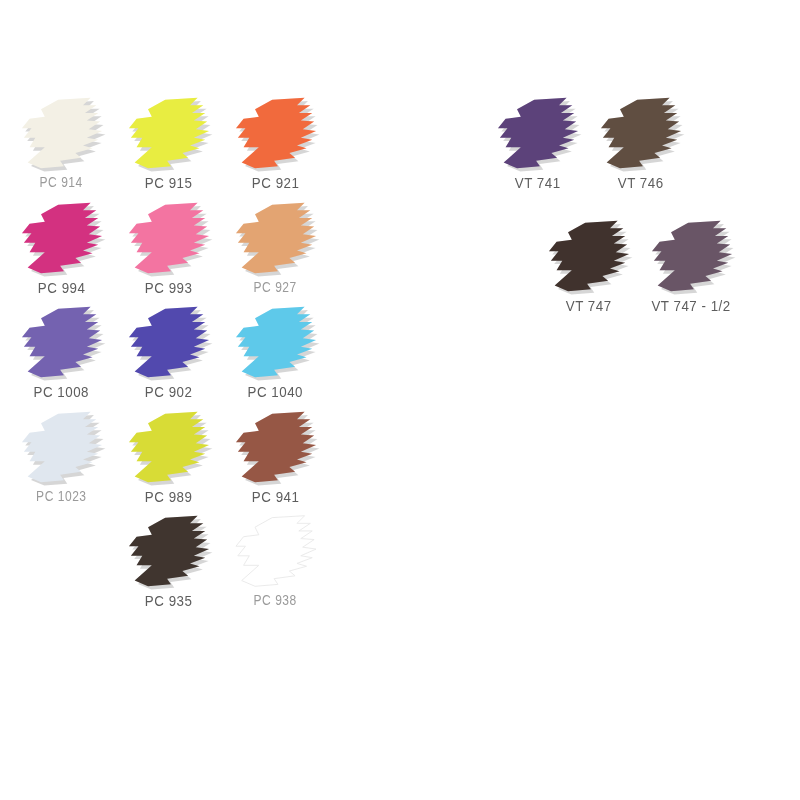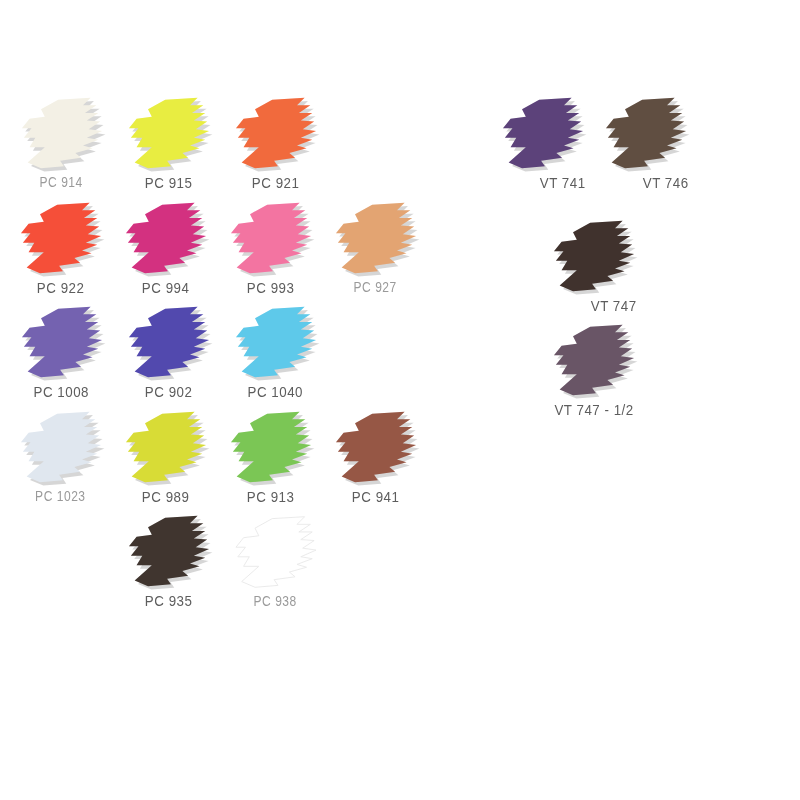--- a/index.html
+++ b/index.html
@@ -36,21 +36,21 @@
 
   
   .swatch-cell {
     width: 107px;
     box-sizing: border-box;
     display: flex;
     flex-direction: column;
     align-items: center;
     padding-bottom: 6px;
   }
-  #group-vt .swatch-cell { width: 103px; align-items: flex-end; }
+  #group-vt .swatch-cell { width: 103px; }
 
   .swatch-art {
     width: 92px;
     height: 82px;
     position: relative;
     display: block;
   }
   .swatch-art svg {
     display: block;
     width: 100%;
@@ -69,24 +69,24 @@
     margin-top: 1px;
     transform: scaleX(0.86);
     transform-origin: center;
   }
   .swatch-label.is-faint {
     color: #9a9a9a;
     font-size: 14px;
   }
 
   
-  .row-offset-1 { margin-left: 107px; align-items: center; }
+  .row-offset-1 { margin-left: 107px; }
   .row-offset-vt { margin-left: 51px; }
 
-  .row-gap-vt { margin-top: 18px; flex-direction: column; }
+  .row-gap-vt { margin-top: 18px; }
 </style>
 </head>
 <body>
 
 <div id="chart-root">
 
   <div class="swatch-group" id="group-pc">
       <div class="swatch-row">
         <div class="swatch-cell">
           <span class="swatch-art">
@@ -117,30 +117,20 @@
             </svg>
           </span>
           <div class="swatch-label">PC 921</div>
         </div>
       </div>
       <div class="swatch-row">
         <div class="swatch-cell">
           <span class="swatch-art">
             <svg viewBox="0 0 96 86" preserveAspectRatio="xMidYMid meet">
               <path d="M 12 74 L 30 58 L 14 58 L 20 48 L 8 48 L 16 38 L 6 38 L 14 28 L 30 26 L 26 18 L 44 8 L 78 6 L 70 14 L 84 14 L 72 22 L 86 22 L 74 30 L 88 31 L 76 39 L 90 41 L 74 48 L 86 50 L 70 56 L 80 59 L 62 64 L 68 69 L 46 72 L 50 78 L 26 80 Z" fill="rgba(120,120,120,0.30)" transform="translate(3.5,3.5)"></path>
-              <path d="M 12 74 L 30 58 L 14 58 L 20 48 L 8 48 L 16 38 L 6 38 L 14 28 L 30 26 L 26 18 L 44 8 L 78 6 L 70 14 L 84 14 L 72 22 L 86 22 L 74 30 L 88 31 L 76 39 L 90 41 L 74 48 L 86 50 L 70 56 L 80 59 L 62 64 L 68 69 L 46 72 L 50 78 L 26 80 Z" fill="#f43b23"></path>
-              <path d="M 12 74 L 30 58 L 14 58 L 20 48 L 8 48 L 16 38 L 6 38 L 14 28 L 30 26 L 26 18 L 44 8 L 78 6 L 70 14 L 84 14 L 72 22 L 86 22 L 74 30 L 88 31 L 76 39 L 90 41 L 74 48 L 86 50 L 70 56 L 80 59 L 62 64 L 68 69 L 46 72 L 50 78 L 26 80 Z" fill="rgba(255,255,255,0.10)"></path>
-            </svg>
-          </span>
-          <div class="swatch-label">PC 922</div>
-        </div>
-        <div class="swatch-cell">
-          <span class="swatch-art">
-            <svg viewBox="0 0 96 86" preserveAspectRatio="xMidYMid meet">
-              <path d="M 12 74 L 30 58 L 14 58 L 20 48 L 8 48 L 16 38 L 6 38 L 14 28 L 30 26 L 26 18 L 44 8 L 78 6 L 70 14 L 84 14 L 72 22 L 86 22 L 74 30 L 88 31 L 76 39 L 90 41 L 74 48 L 86 50 L 70 56 L 80 59 L 62 64 L 68 69 L 46 72 L 50 78 L 26 80 Z" fill="rgba(120,120,120,0.30)" transform="translate(3.5,3.5)"></path>
               <path d="M 12 74 L 30 58 L 14 58 L 20 48 L 8 48 L 16 38 L 6 38 L 14 28 L 30 26 L 26 18 L 44 8 L 78 6 L 70 14 L 84 14 L 72 22 L 86 22 L 74 30 L 88 31 L 76 39 L 90 41 L 74 48 L 86 50 L 70 56 L 80 59 L 62 64 L 68 69 L 46 72 L 50 78 L 26 80 Z" fill="#cf1a72"></path>
               <path d="M 12 74 L 30 58 L 14 58 L 20 48 L 8 48 L 16 38 L 6 38 L 14 28 L 30 26 L 26 18 L 44 8 L 78 6 L 70 14 L 84 14 L 72 22 L 86 22 L 74 30 L 88 31 L 76 39 L 90 41 L 74 48 L 86 50 L 70 56 L 80 59 L 62 64 L 68 69 L 46 72 L 50 78 L 26 80 Z" fill="rgba(255,255,255,0.10)"></path>
             </svg>
           </span>
           <div class="swatch-label">PC 994</div>
         </div>
         <div class="swatch-cell">
           <span class="swatch-art">
             <svg viewBox="0 0 96 86" preserveAspectRatio="xMidYMid meet">
               <path d="M 12 74 L 30 58 L 14 58 L 20 48 L 8 48 L 16 38 L 6 38 L 14 28 L 30 26 L 26 18 L 44 8 L 78 6 L 70 14 L 84 14 L 72 22 L 86 22 L 74 30 L 88 31 L 76 39 L 90 41 L 74 48 L 86 50 L 70 56 L 80 59 L 62 64 L 68 69 L 46 72 L 50 78 L 26 80 Z" fill="rgba(120,120,120,0.30)" transform="translate(3.5,3.5)"></path>
@@ -211,30 +201,20 @@
               <path d="M 12 74 L 30 58 L 14 58 L 20 48 L 8 48 L 16 38 L 6 38 L 14 28 L 30 26 L 26 18 L 44 8 L 78 6 L 70 14 L 84 14 L 72 22 L 86 22 L 74 30 L 88 31 L 76 39 L 90 41 L 74 48 L 86 50 L 70 56 L 80 59 L 62 64 L 68 69 L 46 72 L 50 78 L 26 80 Z" fill="#d4d820"></path>
               <path d="M 12 74 L 30 58 L 14 58 L 20 48 L 8 48 L 16 38 L 6 38 L 14 28 L 30 26 L 26 18 L 44 8 L 78 6 L 70 14 L 84 14 L 72 22 L 86 22 L 74 30 L 88 31 L 76 39 L 90 41 L 74 48 L 86 50 L 70 56 L 80 59 L 62 64 L 68 69 L 46 72 L 50 78 L 26 80 Z" fill="rgba(255,255,255,0.10)"></path>
             </svg>
           </span>
           <div class="swatch-label">PC 989</div>
         </div>
         <div class="swatch-cell">
           <span class="swatch-art">
             <svg viewBox="0 0 96 86" preserveAspectRatio="xMidYMid meet">
               <path d="M 12 74 L 30 58 L 14 58 L 20 48 L 8 48 L 16 38 L 6 38 L 14 28 L 30 26 L 26 18 L 44 8 L 78 6 L 70 14 L 84 14 L 72 22 L 86 22 L 74 30 L 88 31 L 76 39 L 90 41 L 74 48 L 86 50 L 70 56 L 80 59 L 62 64 L 68 69 L 46 72 L 50 78 L 26 80 Z" fill="rgba(120,120,120,0.30)" transform="translate(3.5,3.5)"></path>
-              <path d="M 12 74 L 30 58 L 14 58 L 20 48 L 8 48 L 16 38 L 6 38 L 14 28 L 30 26 L 26 18 L 44 8 L 78 6 L 70 14 L 84 14 L 72 22 L 86 22 L 74 30 L 88 31 L 76 39 L 90 41 L 74 48 L 86 50 L 70 56 L 80 59 L 62 64 L 68 69 L 46 72 L 50 78 L 26 80 Z" fill="#6cc042"></path>
-              <path d="M 12 74 L 30 58 L 14 58 L 20 48 L 8 48 L 16 38 L 6 38 L 14 28 L 30 26 L 26 18 L 44 8 L 78 6 L 70 14 L 84 14 L 72 22 L 86 22 L 74 30 L 88 31 L 76 39 L 90 41 L 74 48 L 86 50 L 70 56 L 80 59 L 62 64 L 68 69 L 46 72 L 50 78 L 26 80 Z" fill="rgba(255,255,255,0.10)"></path>
-            </svg>
-          </span>
-          <div class="swatch-label">PC 913</div>
-        </div>
-        <div class="swatch-cell">
-          <span class="swatch-art">
-            <svg viewBox="0 0 96 86" preserveAspectRatio="xMidYMid meet">
-              <path d="M 12 74 L 30 58 L 14 58 L 20 48 L 8 48 L 16 38 L 6 38 L 14 28 L 30 26 L 26 18 L 44 8 L 78 6 L 70 14 L 84 14 L 72 22 L 86 22 L 74 30 L 88 31 L 76 39 L 90 41 L 74 48 L 86 50 L 70 56 L 80 59 L 62 64 L 68 69 L 46 72 L 50 78 L 26 80 Z" fill="rgba(120,120,120,0.30)" transform="translate(3.5,3.5)"></path>
               <path d="M 12 74 L 30 58 L 14 58 L 20 48 L 8 48 L 16 38 L 6 38 L 14 28 L 30 26 L 26 18 L 44 8 L 78 6 L 70 14 L 84 14 L 72 22 L 86 22 L 74 30 L 88 31 L 76 39 L 90 41 L 74 48 L 86 50 L 70 56 L 80 59 L 62 64 L 68 69 L 46 72 L 50 78 L 26 80 Z" fill="#8b4430"></path>
               <path d="M 12 74 L 30 58 L 14 58 L 20 48 L 8 48 L 16 38 L 6 38 L 14 28 L 30 26 L 26 18 L 44 8 L 78 6 L 70 14 L 84 14 L 72 22 L 86 22 L 74 30 L 88 31 L 76 39 L 90 41 L 74 48 L 86 50 L 70 56 L 80 59 L 62 64 L 68 69 L 46 72 L 50 78 L 26 80 Z" fill="rgba(255,255,255,0.10)"></path>
             </svg>
           </span>
           <div class="swatch-label">PC 941</div>
         </div>
       </div>
       <div class="swatch-row row-offset-1">
         <div class="swatch-cell">
           <span class="swatch-art">

